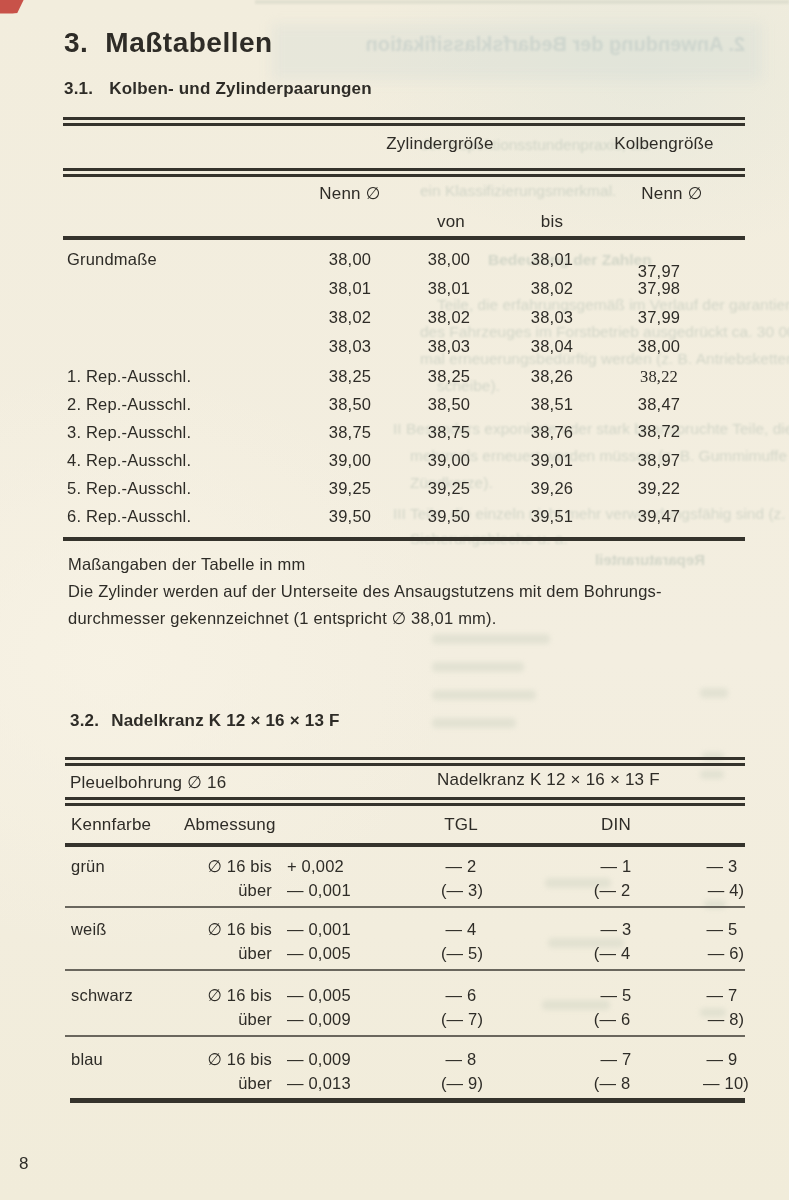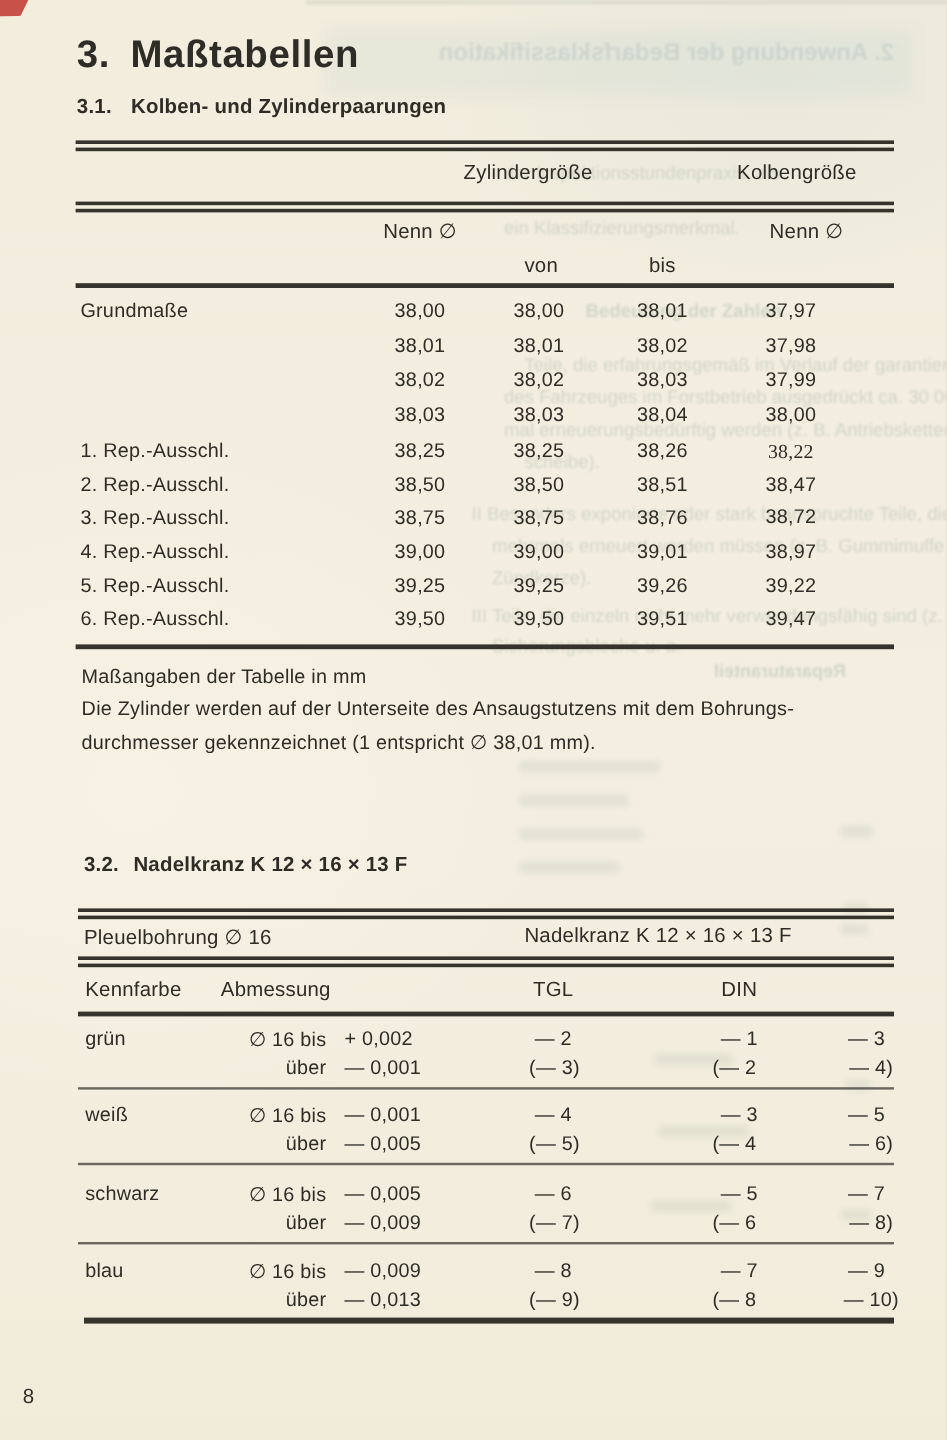--- a/index.html
+++ b/index.html
@@ -59,21 +59,21 @@
   <div class="smudge" style="left:432px;top:718px;width:84px;height:10px;"></div>
   <div class="smudge" style="left:700px;top:688px;width:28px;height:10px;"></div>
   <div class="smudge" style="left:702px;top:752px;width:22px;height:9px;"></div>
   <div class="smudge" style="left:700px;top:770px;width:24px;height:9px;"></div>
   <div class="smudge" style="left:545px;top:878px;width:66px;height:10px;"></div>
   <div class="smudge" style="left:704px;top:900px;width:22px;height:9px;"></div>
   <div class="smudge" style="left:548px;top:938px;width:76px;height:10px;"></div>
   <div class="smudge" style="left:542px;top:1000px;width:68px;height:10px;"></div>
   <div class="smudge" style="left:700px;top:1008px;width:26px;height:9px;"></div>
 
-  <div class="abs b" style="left:64px;top:27px;font-size:32px;letter-spacing:.5px;">
+  <div class="abs b" style="left:64px;top:27px;font-size:28px;letter-spacing:.5px;">
     <span style="margin-right:17px;">3.</span><span>Maßtabellen</span>
   </div>
   <div class="abs b hd" style="left:64px;top:79px;">
     <span style="margin-right:16px;">3.1.</span><span>Kolben- und Zylinderpaarungen</span>
   </div>
 
   <div class="rule" style="left:63px;top:117px;width:682px;height:3px;"></div>
   <div class="rule" style="left:63px;top:123px;width:682px;height:3px;"></div>
   <div class="rule" style="left:63px;top:168px;width:682px;height:3px;"></div>
   <div class="rule" style="left:63px;top:174px;width:682px;height:3px;"></div>
@@ -85,21 +85,21 @@
   <div class="abs c hd" style="left:350px;top:183px;">Nenn ∅</div>
   <div class="abs c hd" style="left:672px;top:183px;">Nenn ∅</div>
   <div class="abs c hd" style="left:451px;top:212px;">von</div>
   <div class="abs c hd" style="left:552px;top:212px;">bis</div>
 
   <div>
     <div class="abs fs" style="left:67px;top:250px;">Grundmaße</div>
     <div class="abs c fs" style="left:350px;top:250px;">38,00</div>
     <div class="abs c fs" style="left:449px;top:250px;">38,00</div>
     <div class="abs c fs" style="left:552px;top:250px;">38,01</div>
-    <div class="abs c fs" style="left:659px;top:250px;">37,97</div>
+    <div class="abs c fs" style="left:659px;top:262px;">37,97</div>
   </div>
   <div>
     <div class="abs c fs" style="left:350px;top:279px;">38,01</div>
     <div class="abs c fs" style="left:449px;top:279px;">38,01</div>
     <div class="abs c fs" style="left:552px;top:279px;">38,02</div>
     <div class="abs c fs" style="left:659px;top:279px;">37,98</div>
   </div>
   <div>
     <div class="abs c fs" style="left:350px;top:308px;">38,02</div>
     <div class="abs c fs" style="left:449px;top:308px;">38,02</div>

